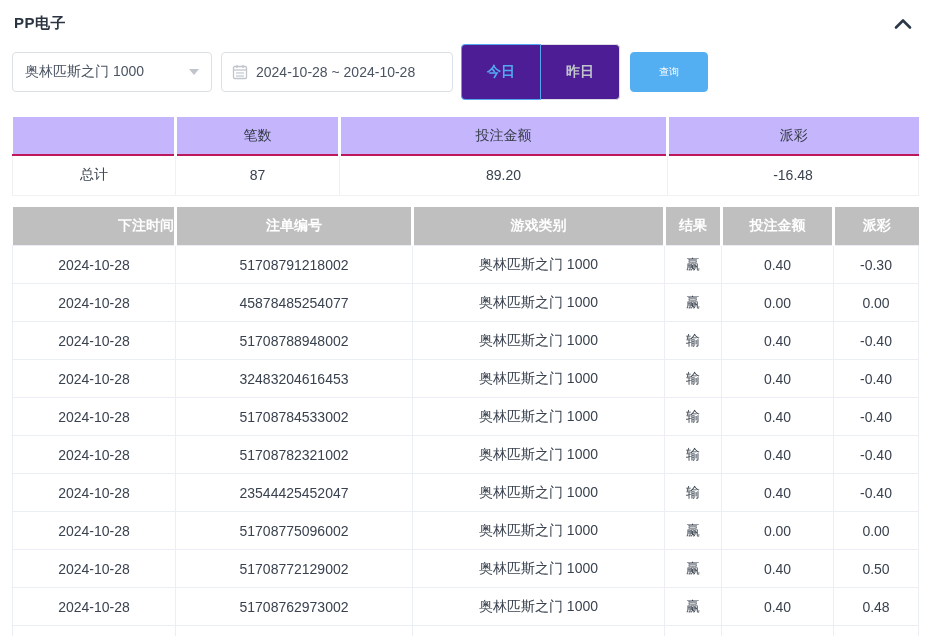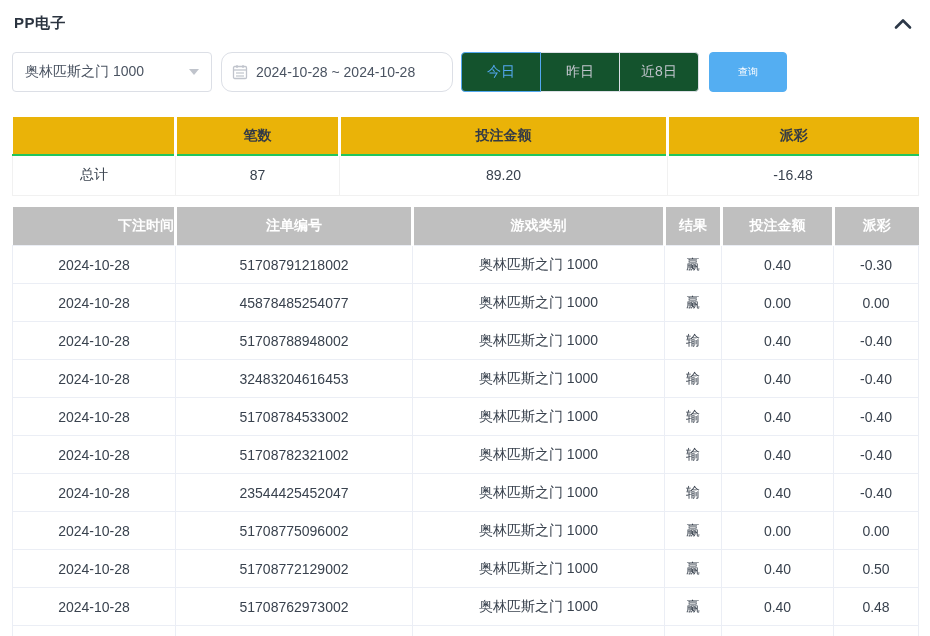--- a/index.html
+++ b/index.html
@@ -31,52 +31,53 @@
     display: flex; align-items: center; justify-content: space-between;
     padding: 0 12px; color: #4a5361; cursor: pointer; background:#fff;
   }
   .caret-down {
     width: 0; height: 0;
     border-left: 5px solid transparent; border-right: 5px solid transparent;
     border-top: 6px solid #c0c4cc;
   }
   .date-box {
     width: 232px; height: 40px; margin-left: 9px;
-    border: 1px solid #dcdfe6; border-radius: 11px;
+    border: 1px solid #dcdfe6; border-radius: 4px;
     display: flex; align-items: center;
     padding: 0 10px; color: #4a5361; background:#fff; cursor: pointer;
   }
   .date-box svg { flex: 0 0 auto; margin-right: 8px; }
   .btn-group { display: flex; margin-left: 8px; }
   .btn-group button {
-    width: 80px; height: 40px;
-    background: #14532d; border: 1px solid #dcdfe6;
+    width: 80px; height: 56px;
+    background: #4c1d95; border: 1px solid #dcdfe6;
     color: #c0c4cc; font-size: 14px; cursor: pointer;
     margin-left: -1px; position: relative;
     font-family: inherit;
+    font-weight: bold;
   }
   .btn-group button:first-child { border-radius: 4px 0 0 4px; margin-left: 0; }
   .btn-group button:last-child { border-radius: 0 4px 4px 0; }
   .btn-group button.active {
     border-color: #54a8f0; color: #54a8f0; z-index: 2;
   }
   .search-btn {
     width: 78px; height: 40px; margin-left: 10px;
     background: #54aef2; border: 1px solid #54aef2; border-radius: 4px;
     color: #fff; font-size: 10px; cursor: pointer;
     font-family: inherit;
   }
   
   table { border-collapse: collapse; table-layout: fixed; width: 906px; }
   td, th { text-align: center; font-size: 14px; }
   .summary { margin-top: 25px; }
   .summary th {
-    background: #eab308; height: 38px;
-    font-weight: 700; color: #333a45;
-    border-left: 3px solid #fff; border-bottom: 2px solid #22c55e;
+    background: #c4b5fd; height: 38px;
+    font-weight: 400; color: #333a45;
+    border-left: 3px solid #fff; border-bottom: 2px solid #be185d;
   }
   .summary th:first-child { border-left: none; }
   .summary td {
     height: 40px; background: #fff;
     border: 1px solid #f1f1f1; color: #39424e;
   }
   
   .bets { margin-top: 11px; }
   .bets th {
     background: #bfbfbf; color: #fff; font-weight: 700;
@@ -121,21 +122,20 @@
           <line x1="4" y1="9" x2="12" y2="9" stroke="#c0c4cc" stroke-width="1.2"></line>
           <line x1="4" y1="12" x2="12" y2="12" stroke="#c0c4cc" stroke-width="1.2"></line>
         </svg>
       </span>
       <span>2024-10-28 ~ 2024-10-28</span>
     </div>
 
     <div class="btn-group">
       <button class="active">今日</button>
       <button>昨日</button>
-      <button>近8日</button>
     </div>
 
     <button class="search-btn">查询</button>
   </div>
 
   <table class="summary">
     <colgroup>
         <col style="width:163px">
         <col style="width:164px">
         <col style="width:328px">

